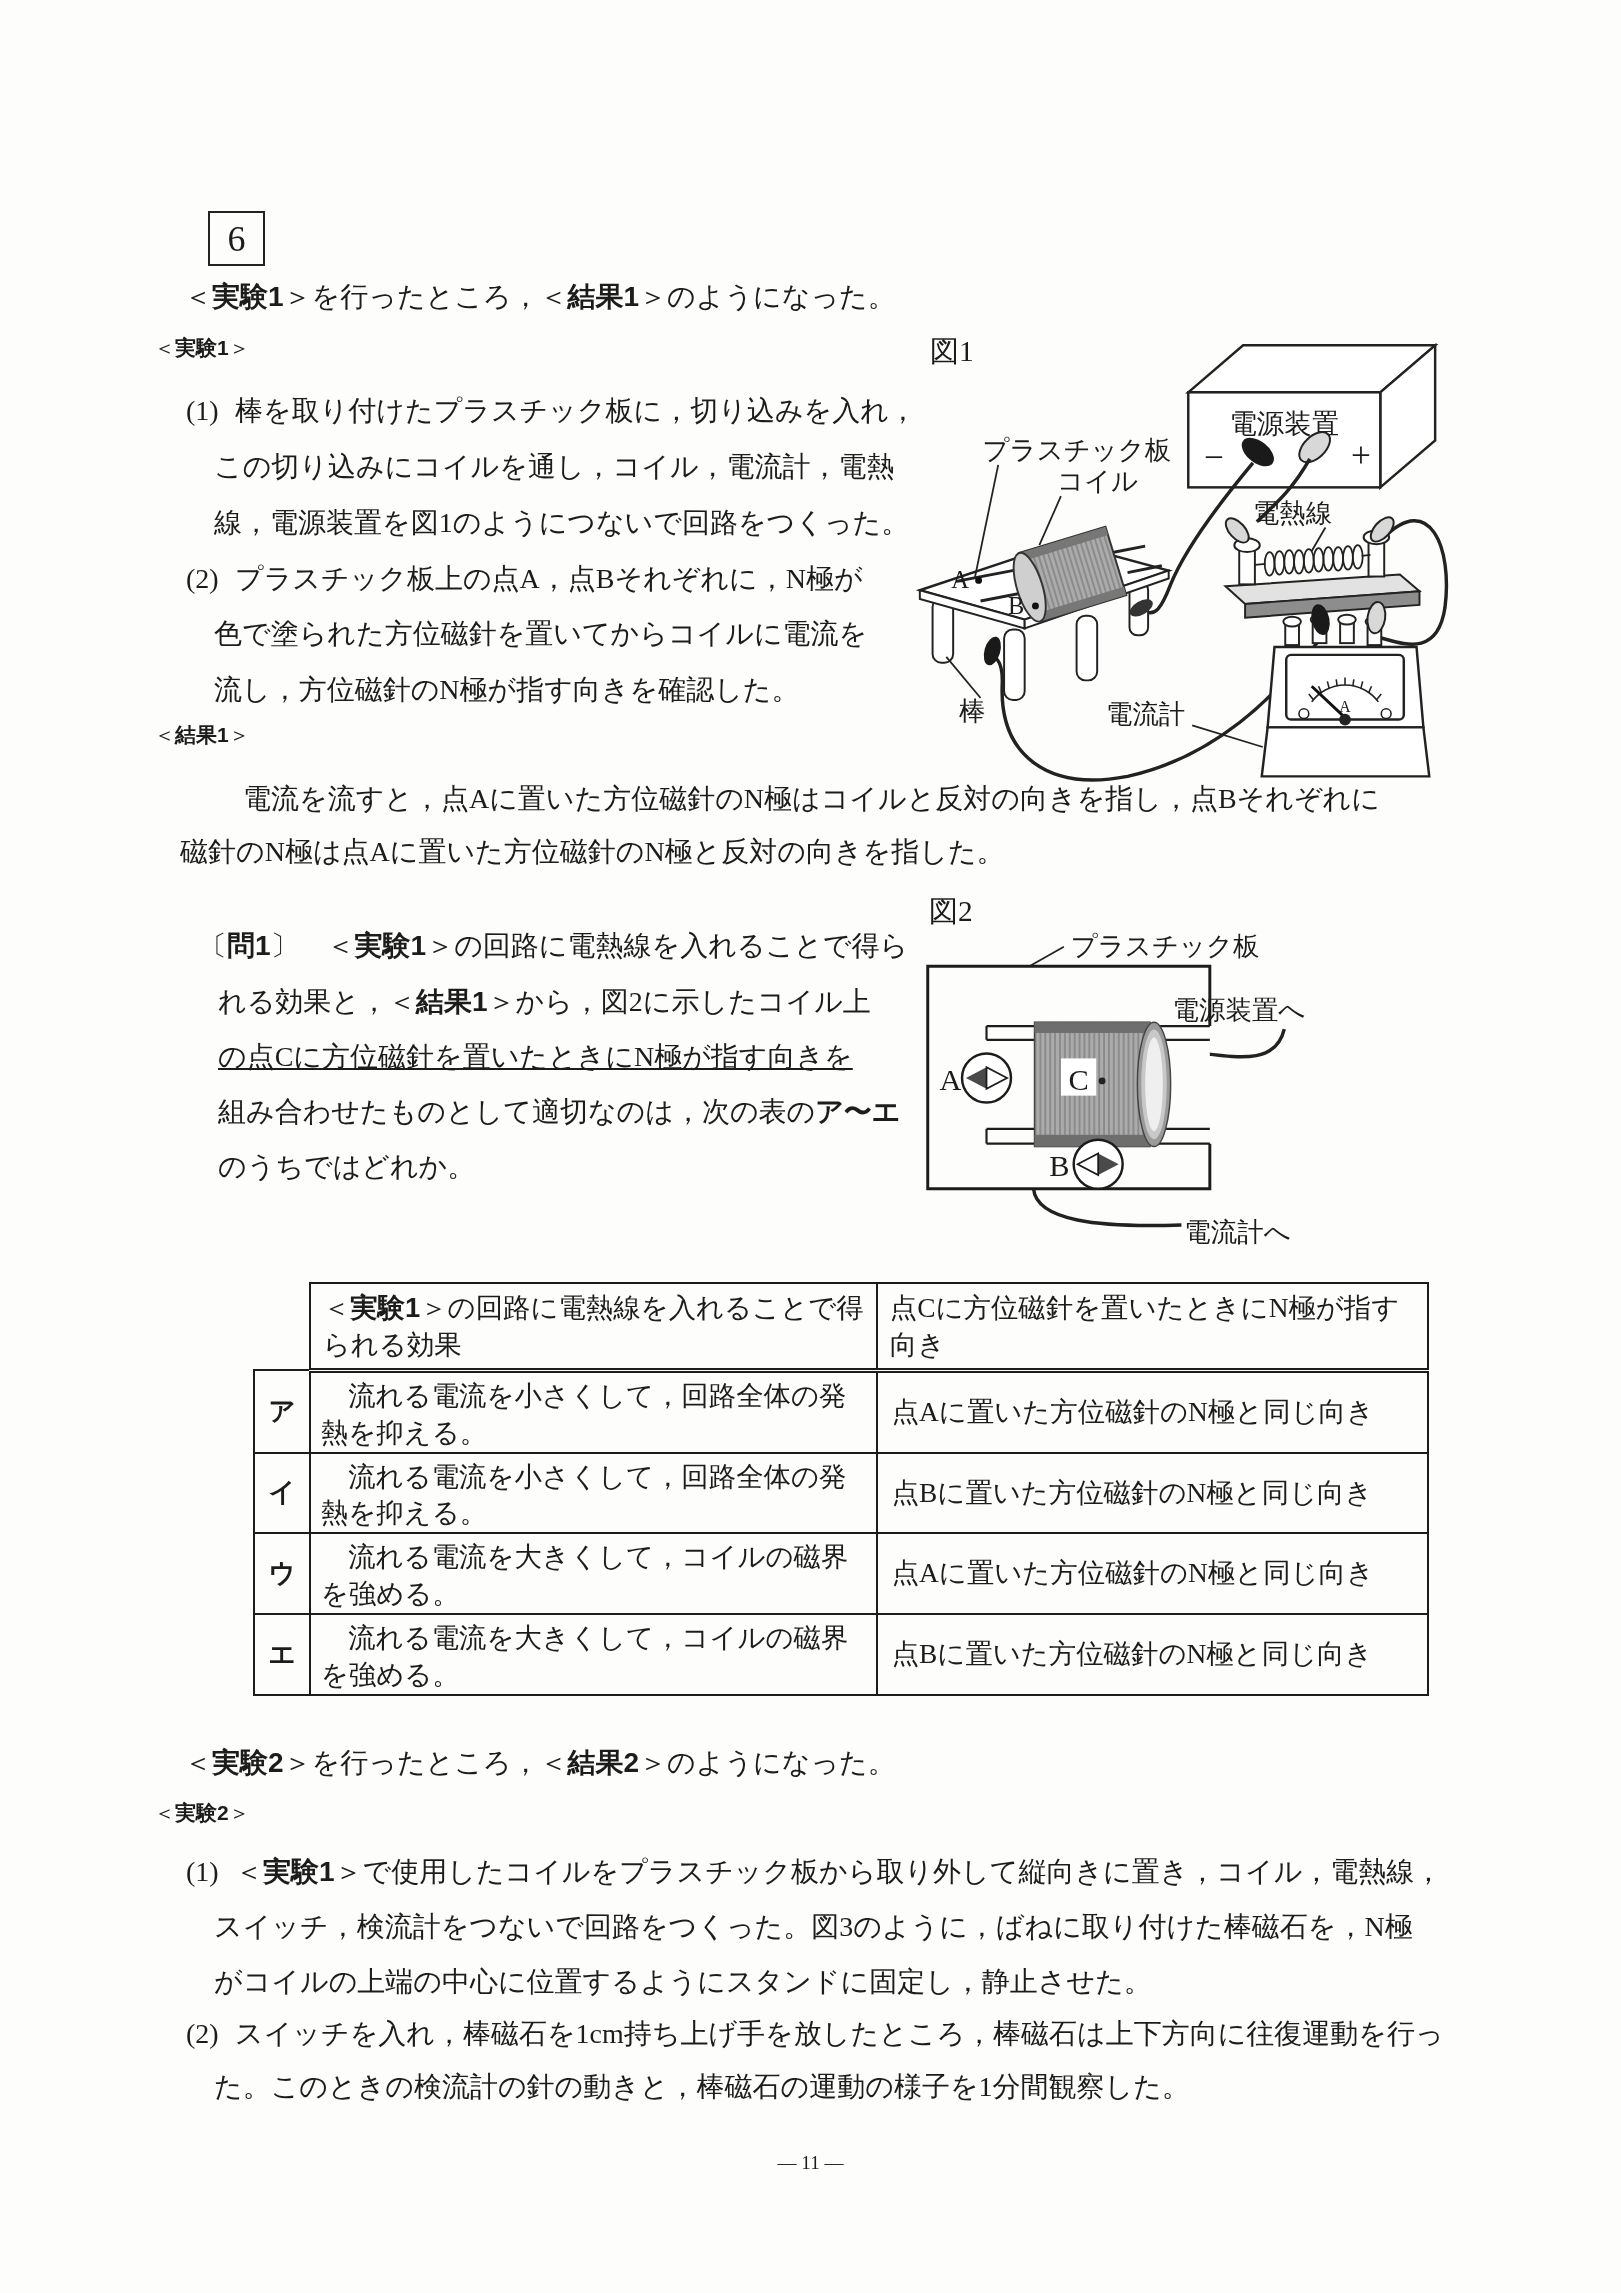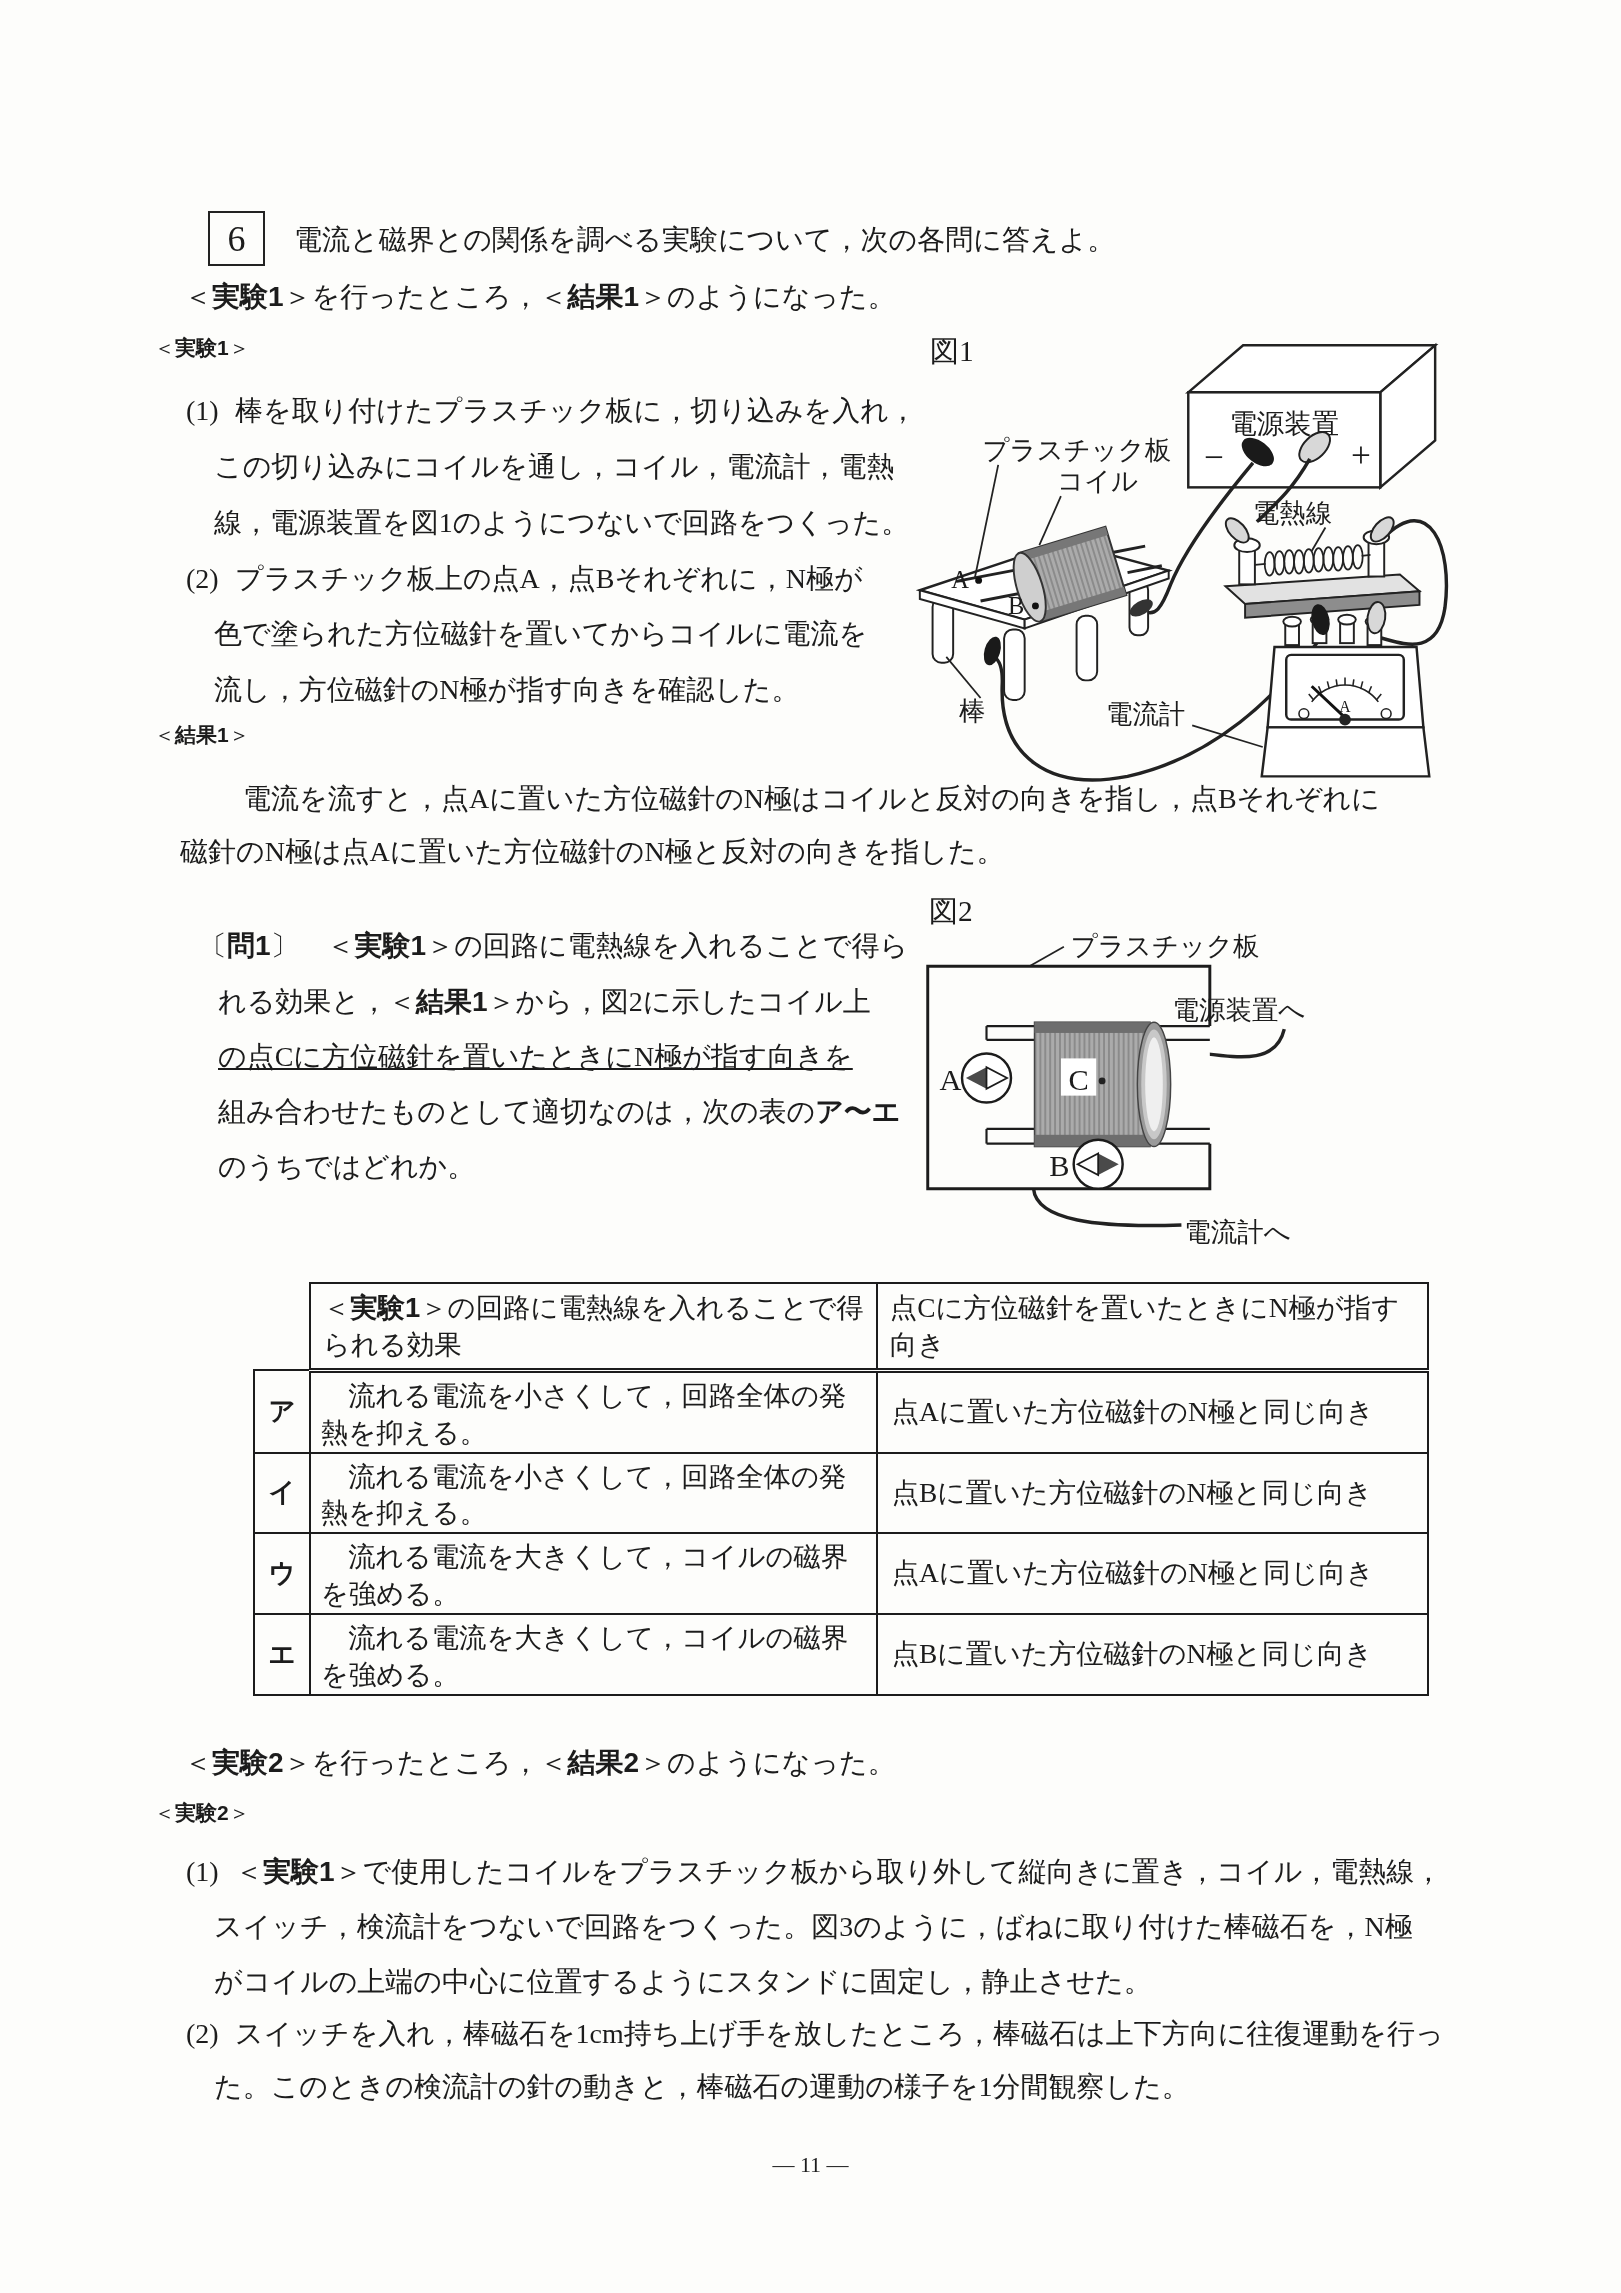--- a/index.html
+++ b/index.html
@@ -17,32 +17,31 @@
   #anstable td{border:2px solid #1c1c1c;vertical-align:middle;padding:0;}
   #anstable td.ghost{border:none;background:transparent;}
   #anstable tr.hdr td.hc{border-bottom:5.9px double #1c1c1c;vertical-align:top;padding:5.9px 9.8px 3.9px 11.8px;
                          white-space:normal;}
   #anstable td.lab{text-align:center;font-family:"Liberation Sans","DejaVu Sans",sans-serif;
                    font-weight:bold;font-size:26.5px;}
   #anstable td.eff{vertical-align:top;padding:4.9px 7.8px 0 9.8px;white-space:normal;text-indent:1em;}
   #anstable td.dir{padding-left:13.7px;white-space:normal;}
   #anstable tr.r1{height:78px;} #anstable tr.r2{height:77px;} #anstable tr.r3{height:76px;}
   #anstable tr.r4{height:78px;} #anstable tr.r5{height:76px;}
-  #pageno{position:absolute;left:0;right:0;top:2152px;text-align:center;font-size:22px;}
+  #pageno{position:absolute;left:0;right:0;top:2152px;text-align:center;font-size:19px;}
   svg text{font-family:"Liberation Serif","DejaVu Serif",serif;fill:#1c1c1c;}
 </style>
 </head>
 <body>
 
 <div id="page">
 
   <div id="qbox">
     <span>6</span>
   </div>
-  <div class="abs t29" style="left:294px;top:223px;">電流と磁界との関係を調べる実験について，次の各問に答えよ。</div>
 
   <div class="abs t29" style="left:184px;top:280px;"><span>＜</span><span class="gb">実験1</span><span>＞を行ったところ，＜</span><span class="gb">結果1</span><span>＞のようになった。</span></div>
 
   <div class="abs t30" style="left:154px;top:335px;"><span>＜</span><span class="gb">実験1</span><span>＞</span></div>
   <div class="abs t29" style="left:186px;top:394px;">(1)</div>
   <div class="abs t29" style="left:235px;top:394px;">棒を取り付けたプラスチック板に，切り込みを入れ，</div>
   <div class="abs t29" style="left:214px;top:450px;">この切り込みにコイルを通し，コイル，電流計，電熱</div>
   <div class="abs t29" style="left:214px;top:506px;">線，電源装置を図1のようにつないで回路をつくった。</div>
   <div class="abs t29" style="left:186px;top:562px;">(2)</div>
   <div class="abs t29" style="left:235px;top:562px;">プラスチック板上の点A，点Bそれぞれに，N極が</div>

